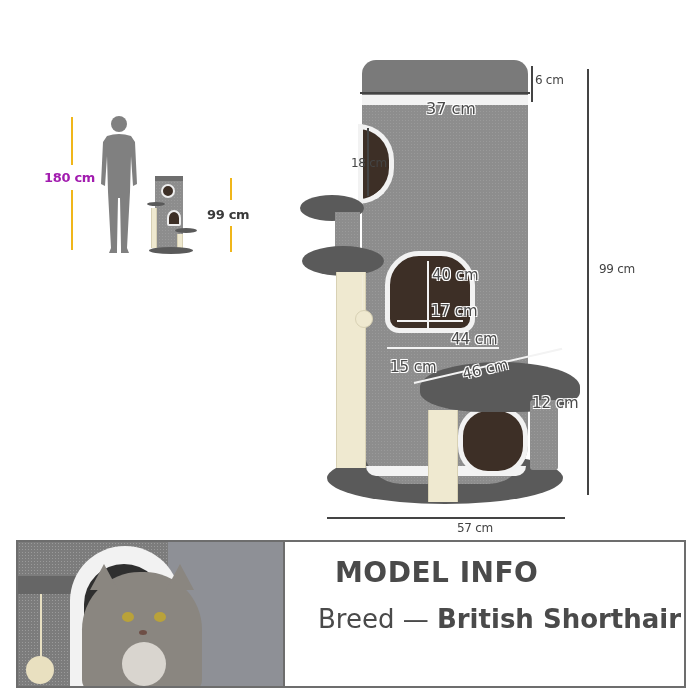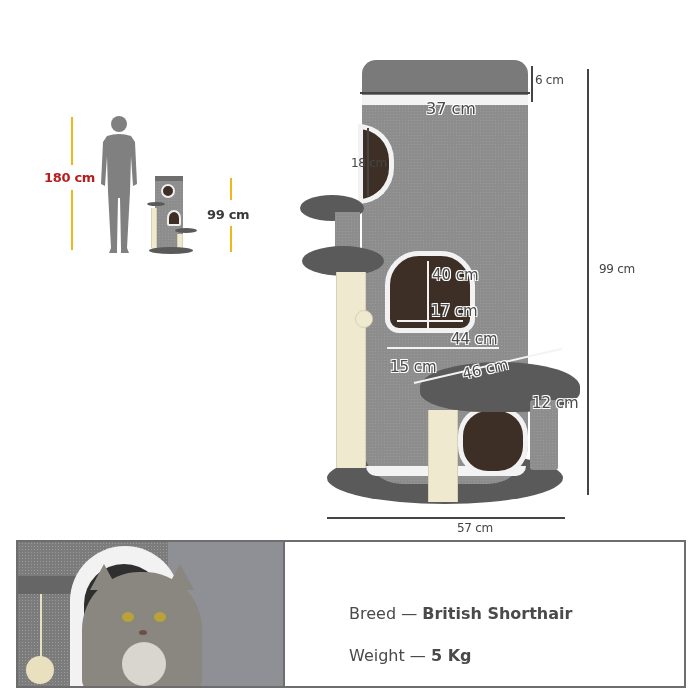--- a/index.html
+++ b/index.html
@@ -15,31 +15,31 @@
     .grey-body { background: #8d8d8d; background-image: radial-gradient(#9a9a9a 1px, transparent 1px); background-size: 3px 3px; }
     .dark-disc { background: #5a5a5a; border-radius: 50%; }
     .sisal { background: #efe9d0; border-left: 1px solid #d8d1b4; border-right: 1px solid #d8d1b4; }
     .fur { border: 5px solid #f2f2f2; }
     .hole { background: #3d2f26; }
     
     .info-box { position: absolute; left: 16px; top: 540px; width: 670px; height: 148px; border: 2px solid #6d6d6d; box-sizing: border-box; background: #fff; }
     .photo { position: absolute; left: 0; top: 0; width: 265px; height: 144px; background: #8e9096; overflow: hidden; }
     .photo-divider { position: absolute; left: 265px; top: 0; width: 2px; height: 144px; background: #6d6d6d; }
     .info-title { position: absolute; left: 317px; top: 14px; font-size: 28px; font-weight: bold; color: #4a4a4a; letter-spacing: 0.5px; }
-    .info-line { position: absolute; left: 331px; font-size: 16px; color: #4a4a4a; white-space: nowrap; }
+    .info-line { position: absolute; left: 300px; font-size: 26px; color: #4a4a4a; white-space: nowrap; }
     .info-line b { font-weight: bold; color: #4a4a4a; }
   </style>
 </head>
 <body>
 
 <div>
 
   <div class="abs orange" style="left:71px; top:117px; width:2px; height:48px;"></div>
   <div class="abs orange" style="left:71px; top:190px; width:2px; height:60px;"></div>
-  <div class="dim-label small" style="left:44px; top:170px; font-weight:bold; color:#b91c1c;">180 cm</div>
+  <div class="dim-label small" style="left:44px; top:170px; font-weight:bold; color:#a21caf;">180 cm</div>
 
   <svg class="abs" style="left:95px; top:112px;" width="48" height="142" viewBox="0 0 48 142">
     <circle cx="24" cy="12" r="8" fill="#808080"></circle>
     <path d="M12 24 Q24 20 36 24 L40 30 L42 72 L38 74 L36 44 L35 80 L32 136 L34 141 L26 141 L26 136 L25 86 L23 86 L22 136 L22 141 L14 141 L16 136 L13 80 L12 44 L10 74 L6 72 L8 30 Z" fill="#808080"></path>
   </svg>
 
   <div class="abs" style="left:145px; top:176px; width:55px; height:80px;">
     <div class="abs grey-body" style="left:10px; top:2px; width:28px; height:70px; border-radius:3px;"></div>
     <div class="abs" style="left:10px; top:0px; width:28px; height:5px; background:#6e6e6e;"></div>
     <div class="abs hole" style="left:16px; top:8px; width:10px; height:10px; border-radius:50%; border:2px solid #eee;"></div>
@@ -131,21 +131,18 @@
     <div class="abs" style="left:64px; top:30px; width:120px; height:120px; border-radius:48% 48% 10% 10%; background:#8a8680;"></div>
     <div class="abs" style="left:72px; top:22px; width:0; height:0; border-left:14px solid transparent; border-right:14px solid transparent; border-bottom:26px solid #8a8680;"></div>
     <div class="abs" style="left:148px; top:22px; width:0; height:0; border-left:14px solid transparent; border-right:14px solid transparent; border-bottom:26px solid #8a8680;"></div>
     <div class="abs" style="left:104px; top:70px; width:12px; height:10px; border-radius:50%; background:#b9a23a;"></div>
     <div class="abs" style="left:136px; top:70px; width:12px; height:10px; border-radius:50%; background:#b9a23a;"></div>
     <div class="abs" style="left:121px; top:88px; width:8px; height:5px; border-radius:50%; background:#6e4f46;"></div>
     <div class="abs" style="left:104px; top:100px; width:44px; height:44px; border-radius:50%; background:#d9d5cf;"></div>
   </div>
   <div class="photo-divider"></div>
 
+  <div class="info-title">MODEL INFO</div>
   <div class="info-line" style="top:62px;">
     <span>Breed —</span>
     <b>British Shorthair</b>
   </div>
-  <div class="info-line" style="top:104px;">
-    <span>Weight —</span>
-    <b>5 Kg</b>
-  </div>
 </div>
 
 </body></html>

